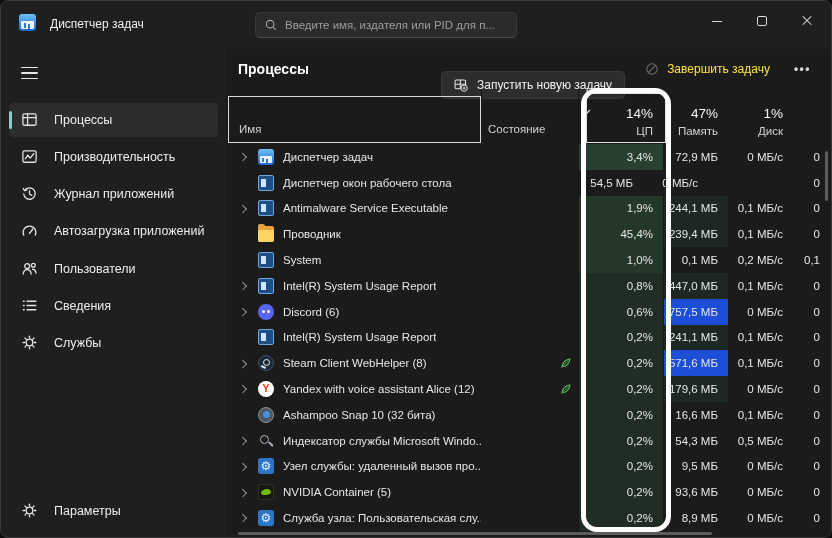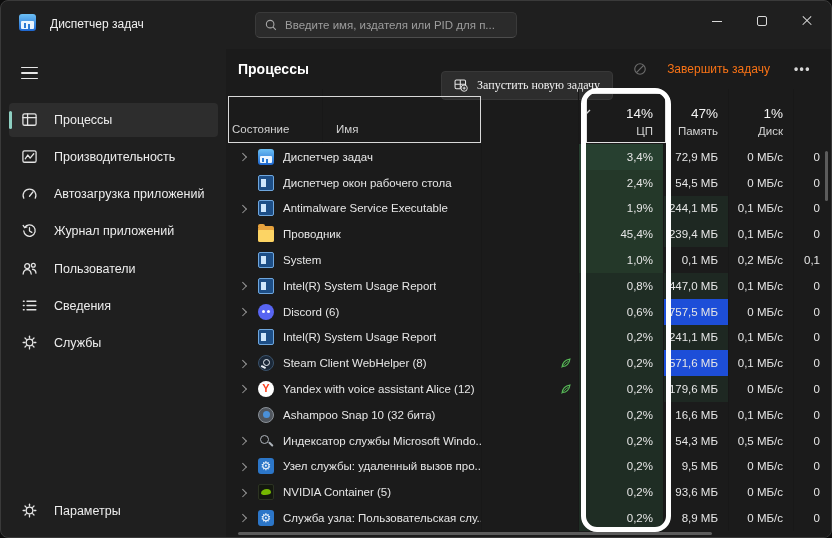--- a/index.html
+++ b/index.html
@@ -56,22 +56,22 @@
   .settings-wrap { position:absolute; left:8px; right:8px; bottom:6px; }
 
   
   .content { position:absolute; top:48px; left:225px; right:0; bottom:0; background:#1b1b1b; }
 
   .toolbar { height:40px; display:flex; align-items:center; padding:0 14px 0 12px; }
   .content-title { font-size:14px; font-weight:bold; color:#ffffff; }
   .tb-spacer { flex:1; }
   .btn-run { display:flex; align-items:center; gap:9px; background:#2d2d2d;
     border:1px solid #383838; border-radius:4px; padding:6px 12px; font-size:12px; color:#f0f0f0; }
-  .btn-end { display:flex; align-items:center; gap:20px; padding:6px 10px; font-size:12px;
-    color:#f97316; margin-left:10px; }
+  .btn-end { display:flex; align-items:center; gap:8px; padding:6px 10px; font-size:12px;
+    color:#fde047; margin-left:10px; }
   .btn-more { color:#d6d6d6; font-size:12px; font-weight:bold; letter-spacing:1.5px;
     margin-left:8px; padding:4px 6px; }
 
   
   .thead { position:relative; height:55px; display:flex; }
   .hc { border-right:1px solid #181818; }
   .h-name   { width:256px; display:flex; align-items:flex-end; padding:0 0 9px 13px;
               font-size:11.5px; color:#d2d2d2; }
   .h-status { width:97px;  display:flex; align-items:flex-end; padding:0 0 9px 6px;
               font-size:11.5px; color:#d2d2d2; }
@@ -216,40 +216,40 @@
             </svg>
           </span>
     <span class="side-label">Производительность</span>
   </div>
 
   <div class="side-item">
 
     <span class="side-ic">
             <svg width="17" height="17" viewBox="0 0 16 16">
               <g fill="none" stroke="#e4e4e4" stroke-width="1.2" stroke-linecap="round" stroke-linejoin="round">
-                <path d="M2.6 12.4 A6 6 0 1 1 13.4 12.4"></path>
-                <line x1="8" y1="10.6" x2="11.2" y2="6.6"></line>
-              </g>
-            </svg>
-          </span>
-    <span class="side-label">Автозагрузка приложений</span>
-  </div>
-
-  <div class="side-item">
-
-    <span class="side-ic">
-            <svg width="17" height="17" viewBox="0 0 16 16">
-              <g fill="none" stroke="#e4e4e4" stroke-width="1.2" stroke-linecap="round" stroke-linejoin="round">
                 <path d="M3.4 5.2 A5.4 5.4 0 1 1 2.6 8.4"></path>
                 <polyline points="2,3.2 3.4,5.2 5.6,4.6"></polyline>
                 <polyline points="8,5.4 8,8.4 10.2,9.8"></polyline>
               </g>
             </svg>
           </span>
     <span class="side-label">Журнал приложений</span>
+  </div>
+
+  <div class="side-item">
+
+    <span class="side-ic">
+            <svg width="17" height="17" viewBox="0 0 16 16">
+              <g fill="none" stroke="#e4e4e4" stroke-width="1.2" stroke-linecap="round" stroke-linejoin="round">
+                <path d="M2.6 12.4 A6 6 0 1 1 13.4 12.4"></path>
+                <line x1="8" y1="10.6" x2="11.2" y2="6.6"></line>
+              </g>
+            </svg>
+          </span>
+    <span class="side-label">Автозагрузка приложений</span>
   </div>
 
   <div class="side-item">
 
     <span class="side-ic">
             <svg width="17" height="17" viewBox="0 0 16 16">
               <g fill="none" stroke="#e4e4e4" stroke-width="1.2" stroke-linecap="round" stroke-linejoin="round">
                 <circle cx="5.8" cy="5.8" r="2.3"></circle>
                 <path d="M2 13.2c.3-2.6 2-4.1 3.8-4.1s3.5 1.5 3.8 4.1"></path>
                 <circle cx="11.6" cy="5" r="1.8"></circle>
@@ -317,21 +317,21 @@
           </span>
         <span class="side-label">Параметры</span>
       </div>
     </div>
   </nav>
 
   <main class="content">
     <div class="toolbar">
       <span class="content-title">Процессы</span>
       <span class="tb-spacer"></span>
-      <button class="btn-run" style="font-family:Liberation Serif, serif;cursor:default;margin-top:32px;">
+      <button class="btn-run" style="font-family:Liberation Sans, sans-serif;cursor:default;margin-top:32px;">
         <svg width="14" height="14" viewBox="0 0 16 16">
           <rect x="1.2" y="2.2" width="12" height="10" rx="1.5" fill="none" stroke="#e6e6e6" stroke-width="1.2"></rect>
           <line x1="1.2" y1="7.2" x2="13.2" y2="7.2" stroke="#e6e6e6" stroke-width="1.2"></line>
           <line x1="7.2" y1="2.2" x2="7.2" y2="12.2" stroke="#e6e6e6" stroke-width="1.2"></line>
           <circle cx="11.6" cy="11.6" r="3.6" fill="#2d2d2d" stroke="#e6e6e6" stroke-width="1.1"></circle>
           <line x1="11.6" y1="9.9" x2="11.6" y2="13.3" stroke="#e6e6e6" stroke-width="1.1"></line>
           <line x1="9.9" y1="11.6" x2="13.3" y2="11.6" stroke="#e6e6e6" stroke-width="1.1"></line>
         </svg>
         <span>Запустить новую задачу</span>
       </button>
@@ -339,25 +339,25 @@
         <svg width="14" height="14" viewBox="0 0 16 16">
           <circle cx="8" cy="8" r="6" fill="none" stroke="#6d6d6d" stroke-width="1.3"></circle>
           <line x1="3.9" y1="12.1" x2="12.1" y2="3.9" stroke="#6d6d6d" stroke-width="1.3"></line>
         </svg>
         <span>Завершить задачу</span>
       </div>
       <div class="btn-more">•••</div>
     </div>
 
     <div class="thead">
+      <div class="hc h-name">
+        <span>Имя</span>
+      </div>
       <div class="hc h-status">
         <span>Состояние</span>
-      </div>
-      <div class="hc h-name">
-        <span>Имя</span>
       </div>
       <div class="hc h-num h-cpu">
         <div class="pctrow">
           <svg class="sortchev" width="10" height="6" viewBox="0 0 10 6">
             <polyline points="1,1 5,5 9,1" fill="none" stroke="#d4d4d4" stroke-width="1.4"></polyline>
           </svg>
           <span class="pct">14%</span>
         </div>
         <span class="lbl">ЦП</span>
       </div>
@@ -398,21 +398,20 @@
     <div class="cell c-name">
       <span class="tw">
               <span class="chev"></span>
             </span>
       <span class="ricon i-window"></span>
       <span class="rname">Диспетчер окон рабочего стола</span>
     </div>
     <div class="cell c-status">
       
     </div>
-    <div class="cell c-cpu cpu-h2">2,4%</div>
     <div class="cell c-mem">54,5 МБ</div>
     <div class="cell c-disk">0 МБ/с</div>
     <div class="cell c-net">0</div>
   </div>
 
   <div class="row">
     <div class="cell c-name">
       <span class="tw">
               <span class="chev"></span>
             </span>

